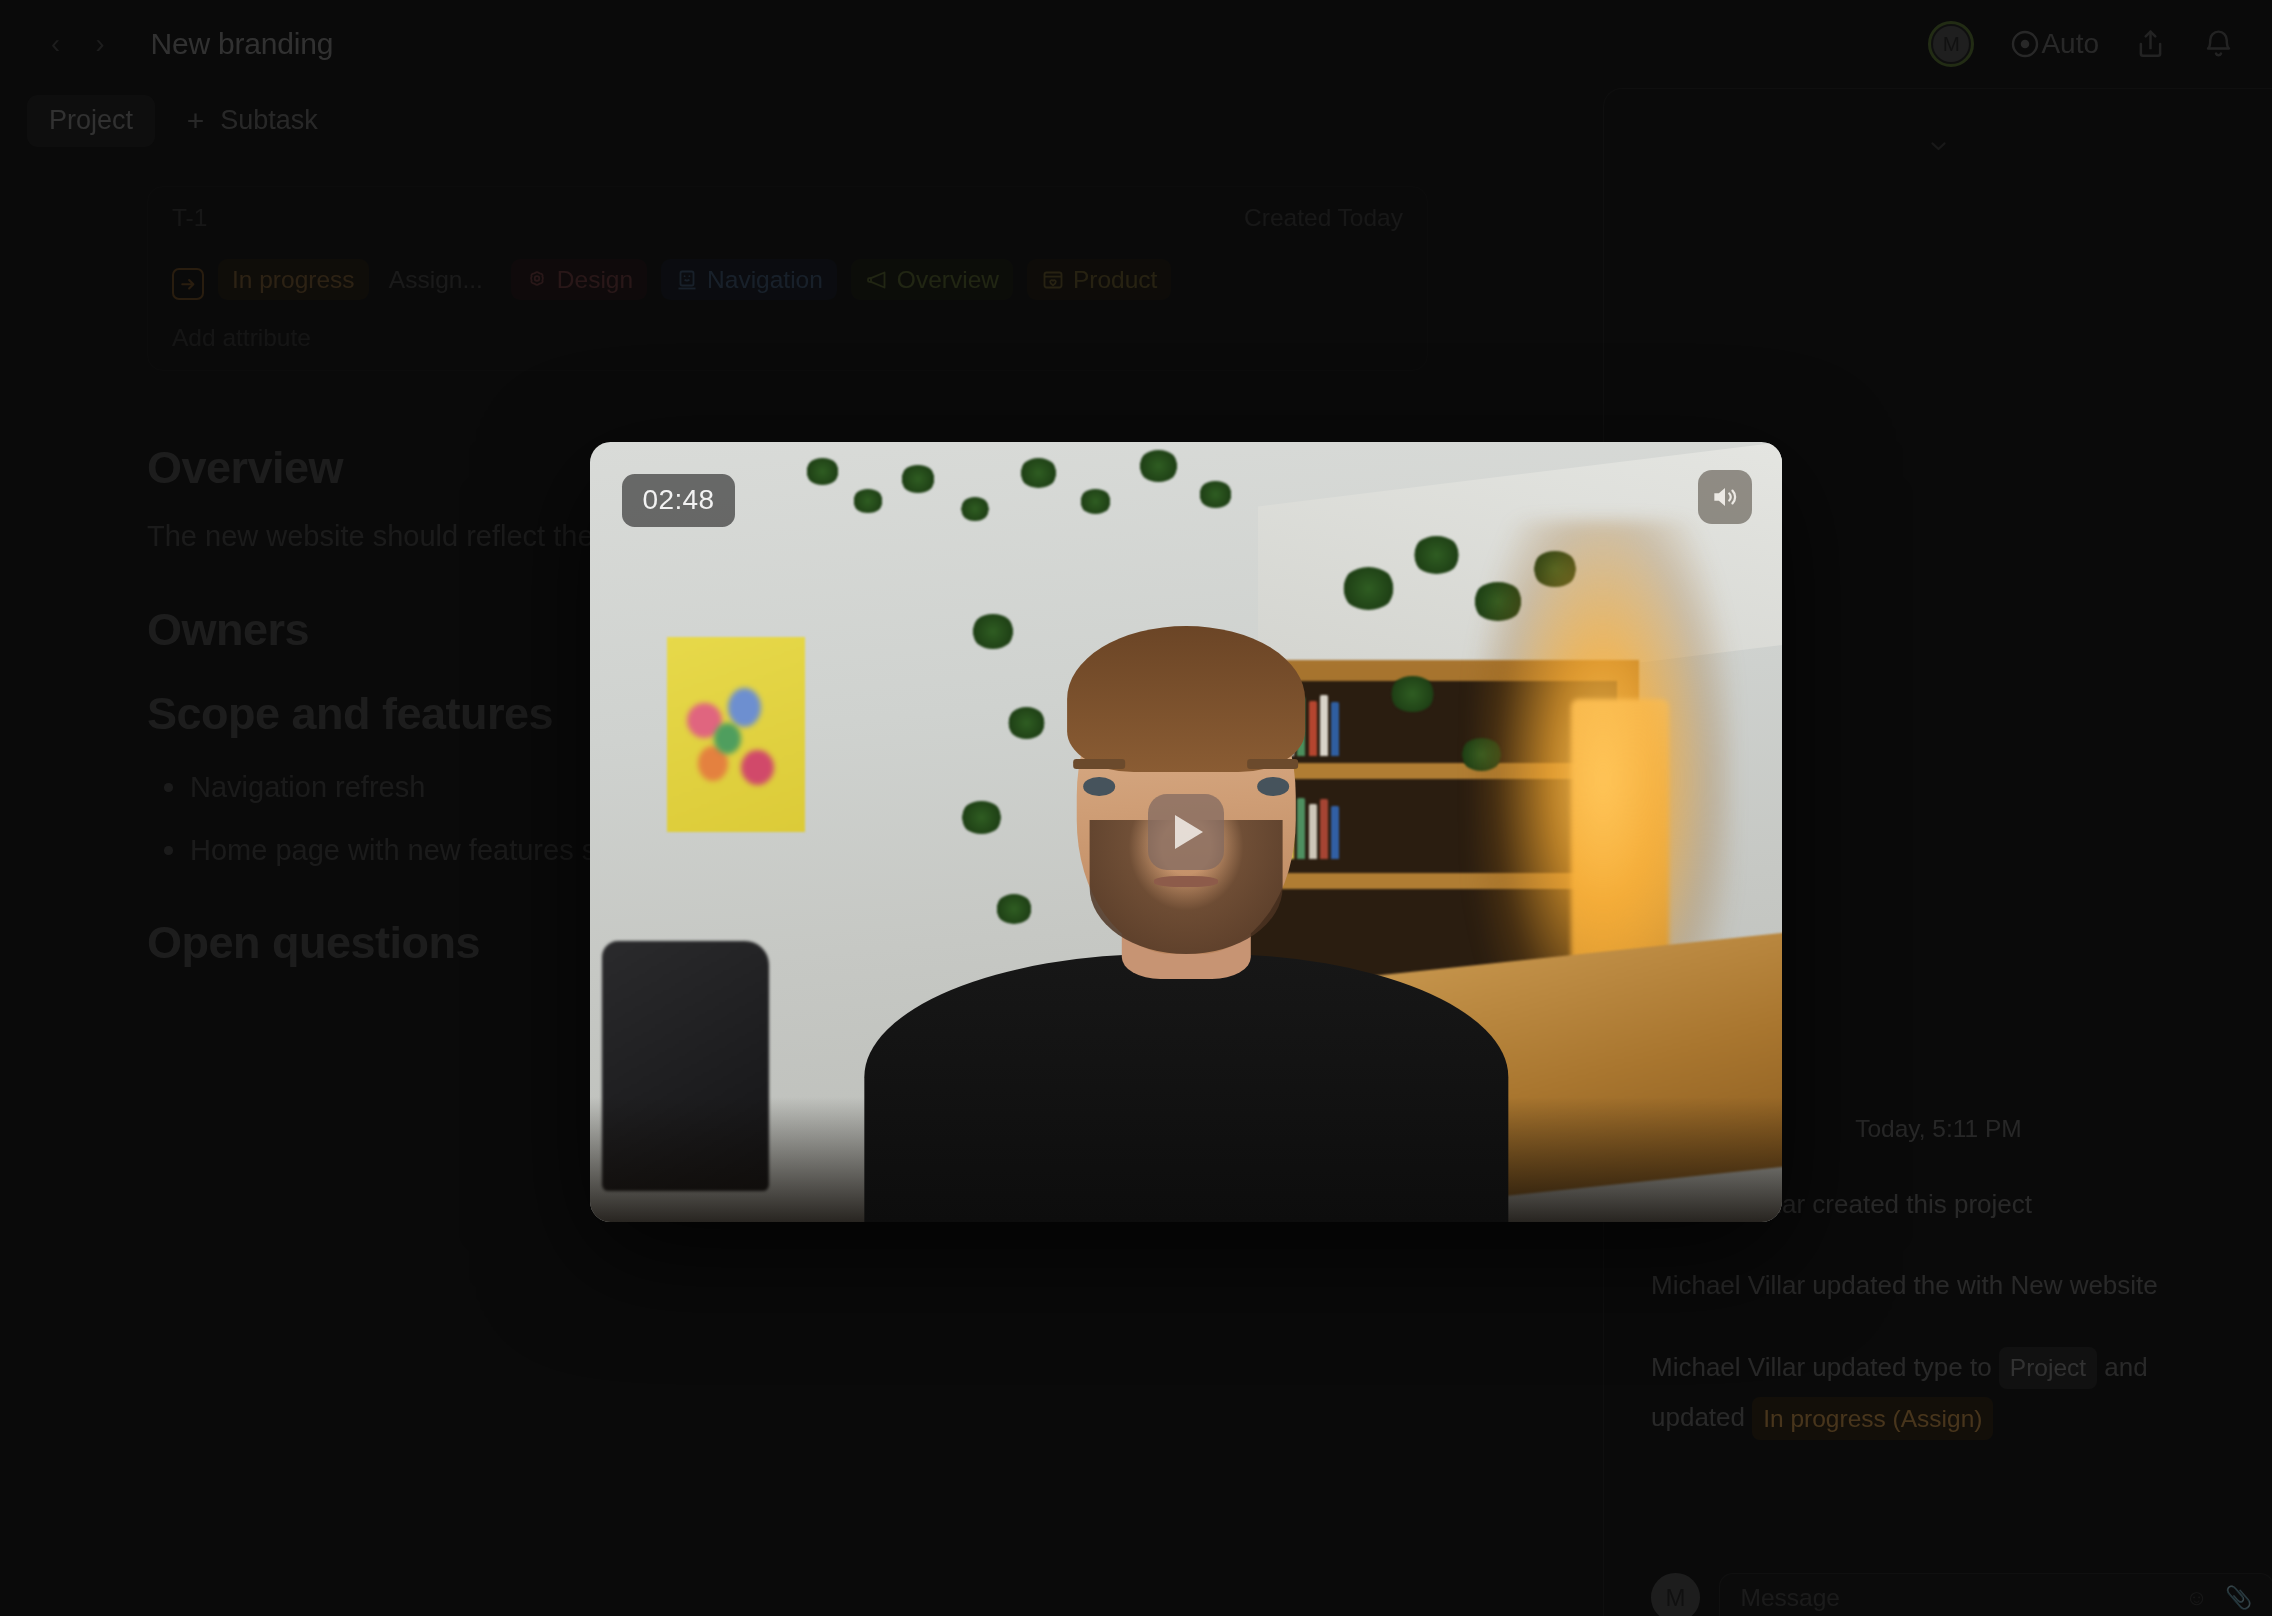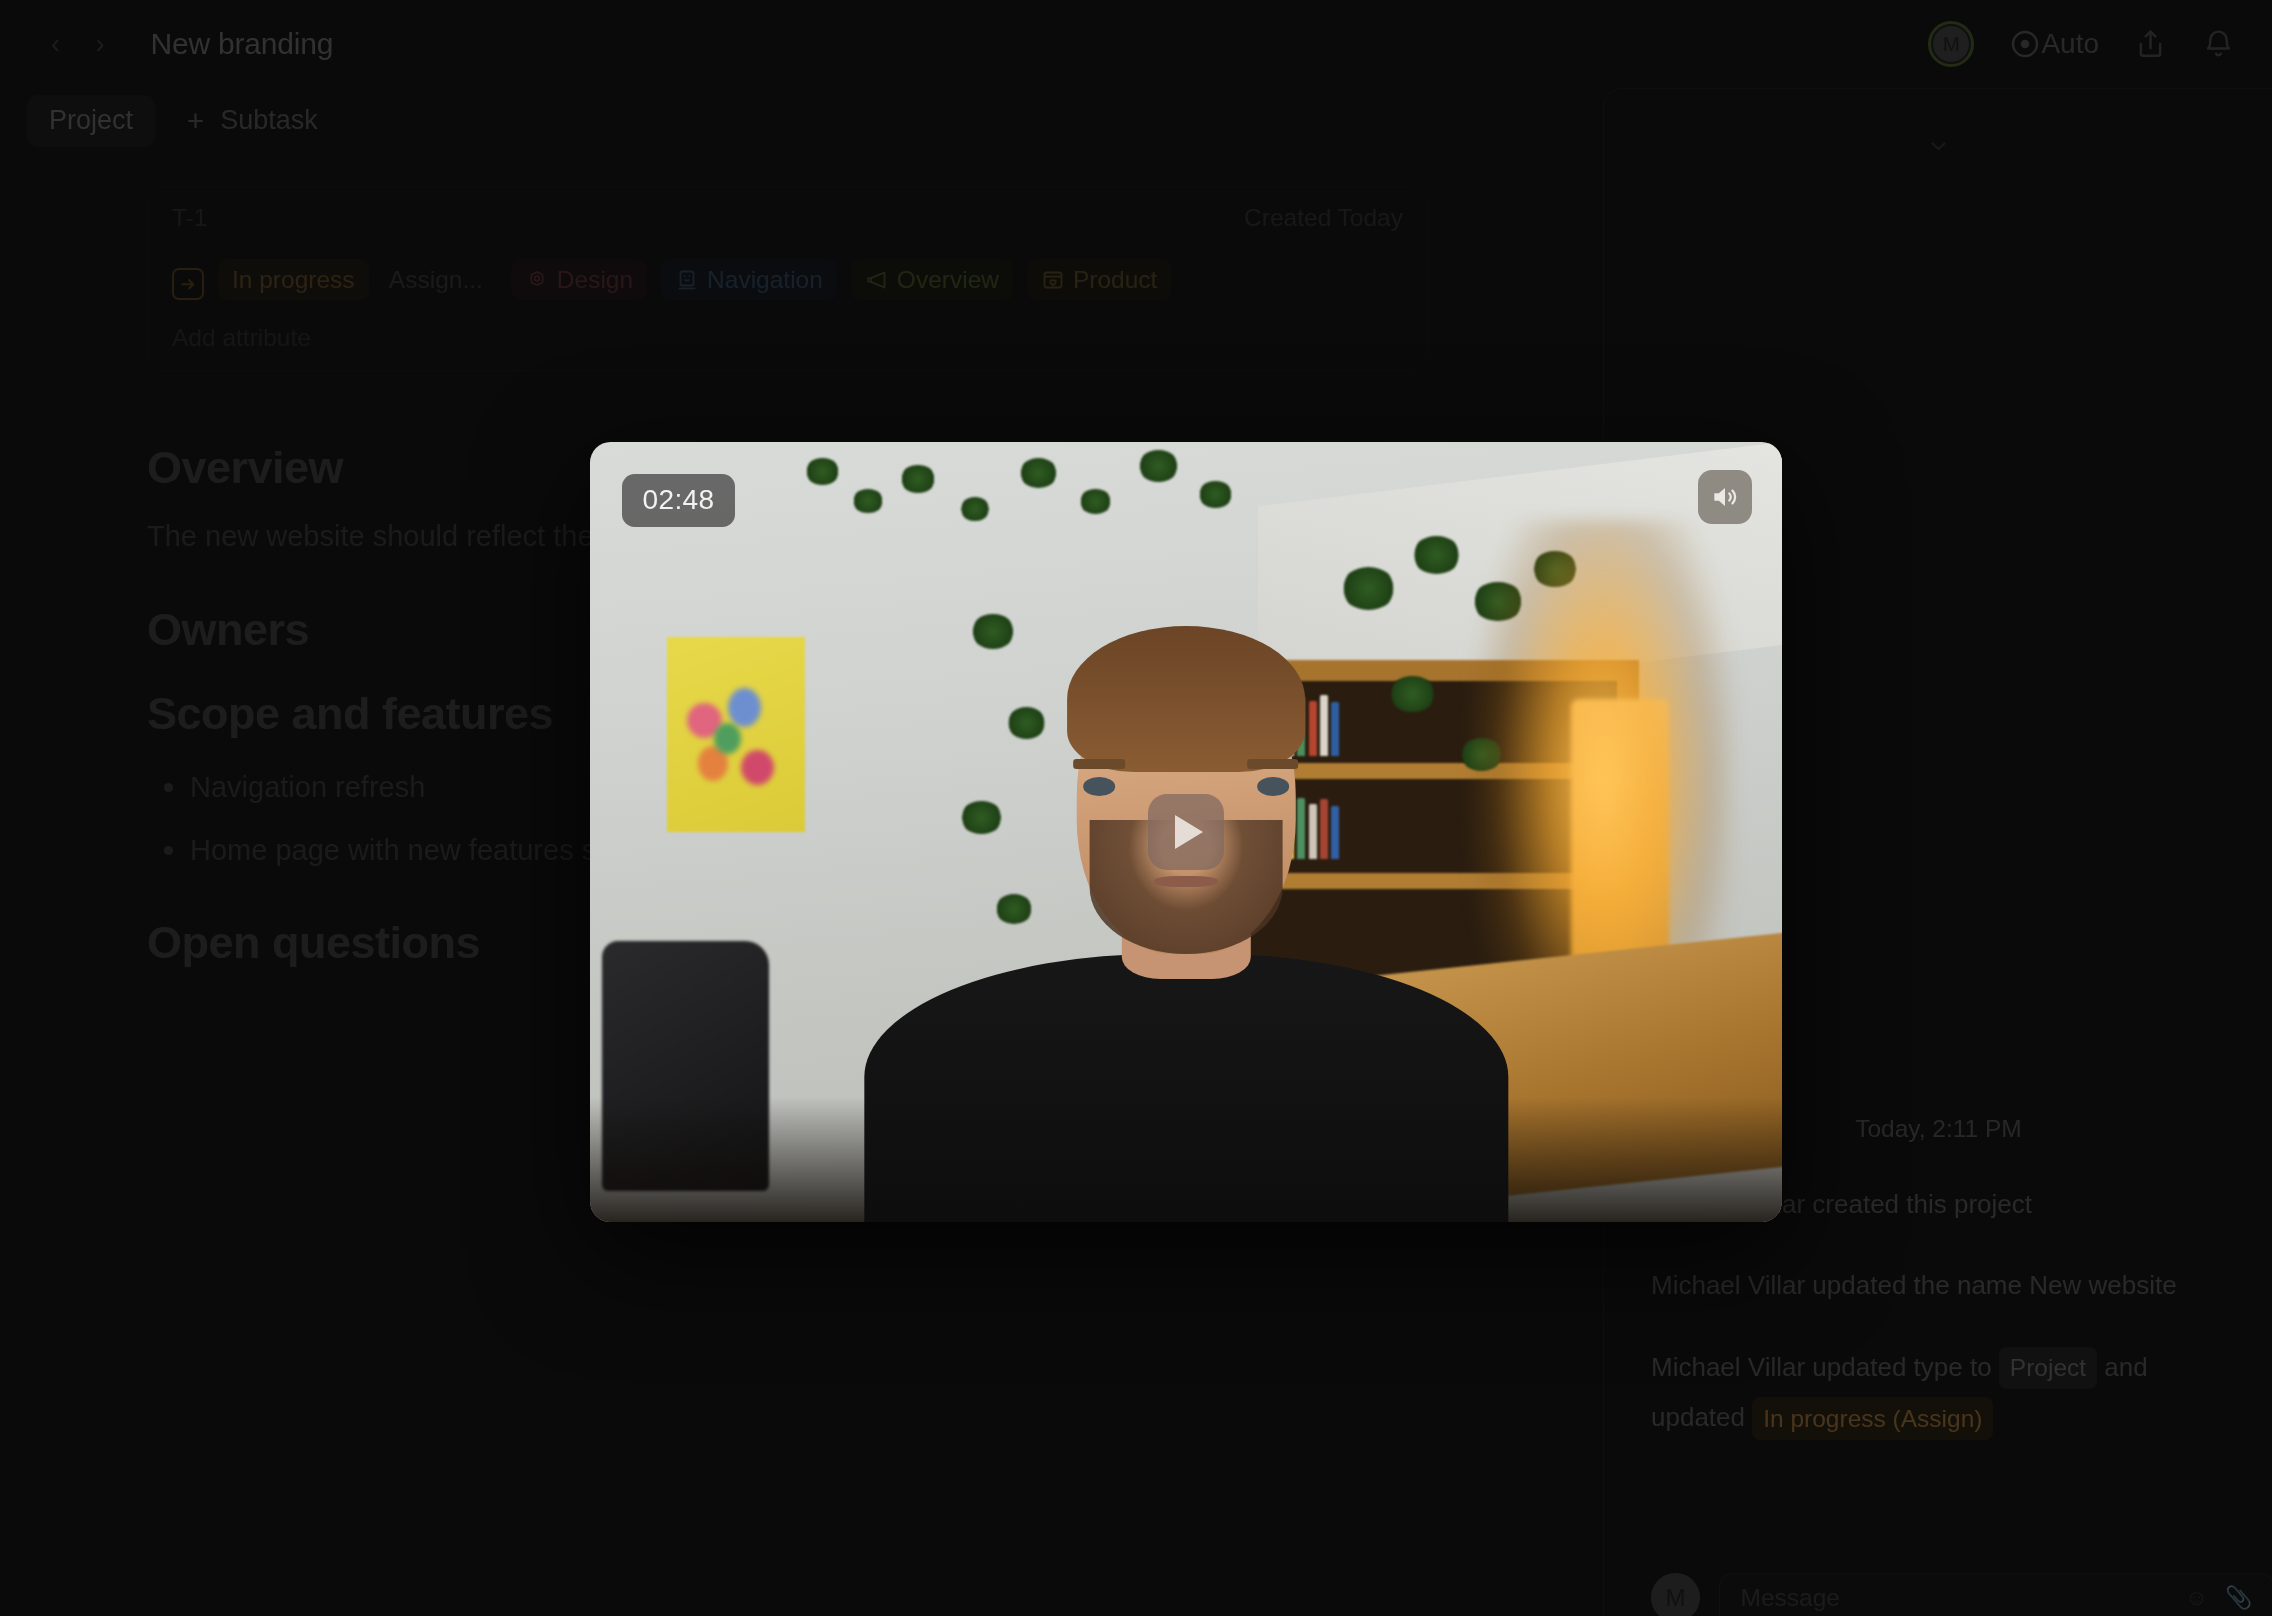--- a/index.html
+++ b/index.html
@@ -416,23 +416,23 @@
   </div>
 
   <div class="right-panel dimmed-mid">
     <div class="panel-collapse">
       <svg viewBox="0 0 24 24" width="35" height="24" fill="none" stroke="#3c3c3c" stroke-width="2.2" stroke-linecap="round" stroke-linejoin="round">
         <path d="M6 9.5 12 15l6-5.5"></path>
       </svg>
     </div>
 
     <div class="activity">
-      <div class="activity-time">Today, 2:11 PM</div>
+      <div class="activity-time">Today, 5:11 PM</div>
       <div class="act-item">Michael Villar created this project</div>
-      <div class="act-item">Michael Villar updated the name New website</div>
+      <div class="act-item">Michael Villar updated the with New website</div>
       <div class="act-item">
         <span>Michael Villar updated type to</span>
         <span class="inline-chip neutral">Project</span>
         <span>and updated</span>
         <span class="inline-chip warn">In progress (Assign)</span>
       </div>
     </div>
 
     <div class="composer">
       <div class="composer-avatar">M</div>

